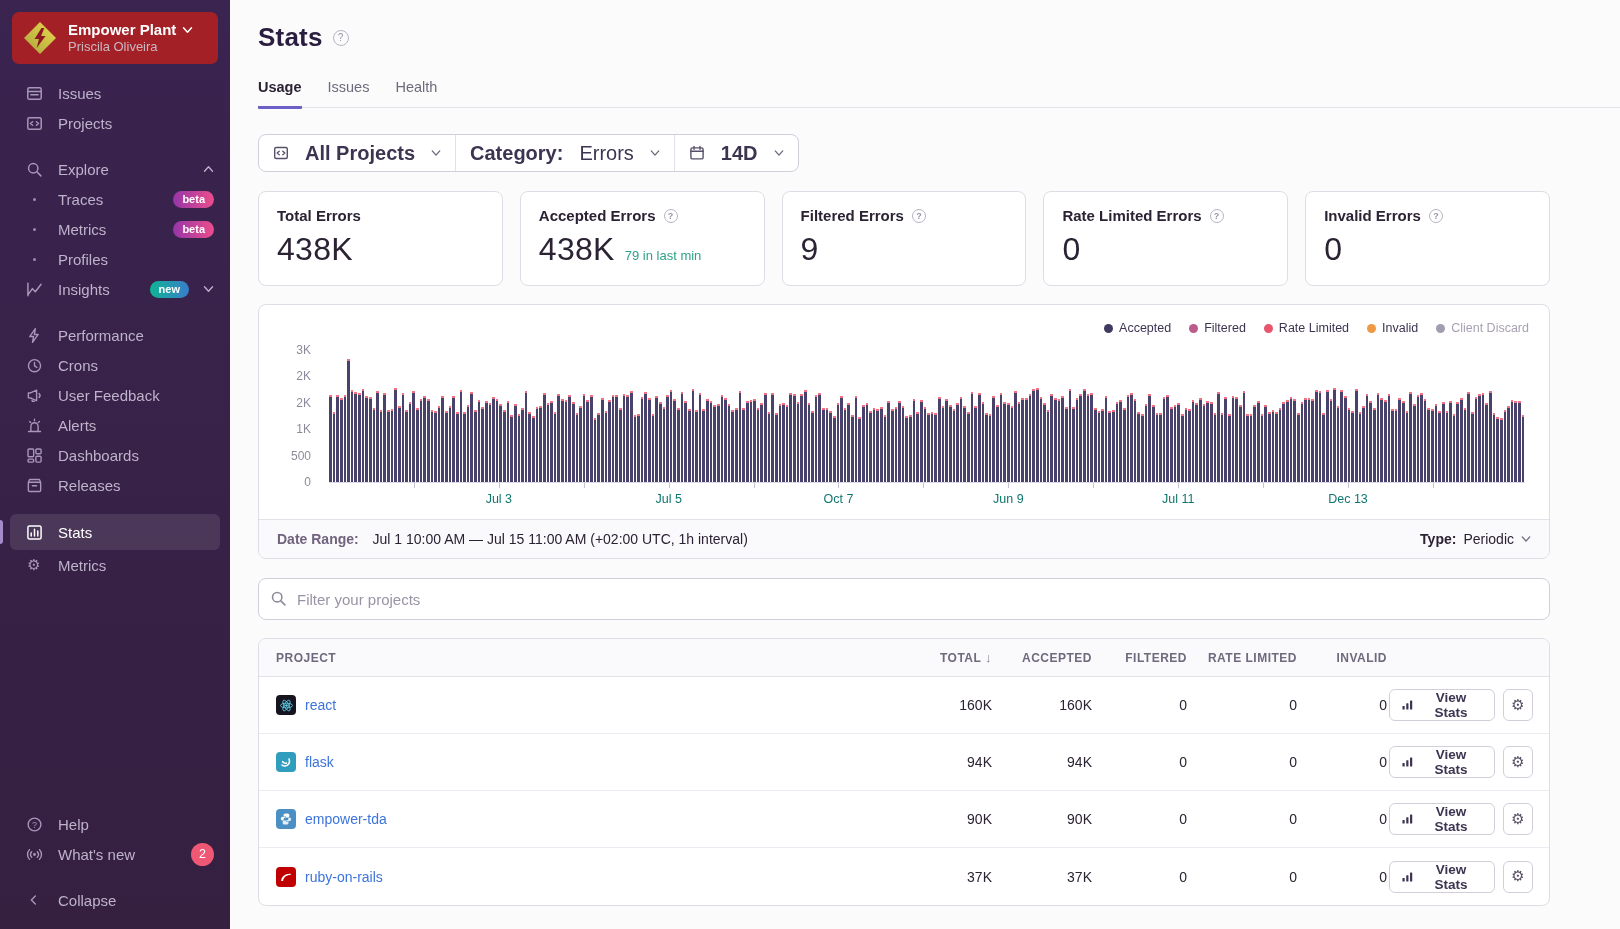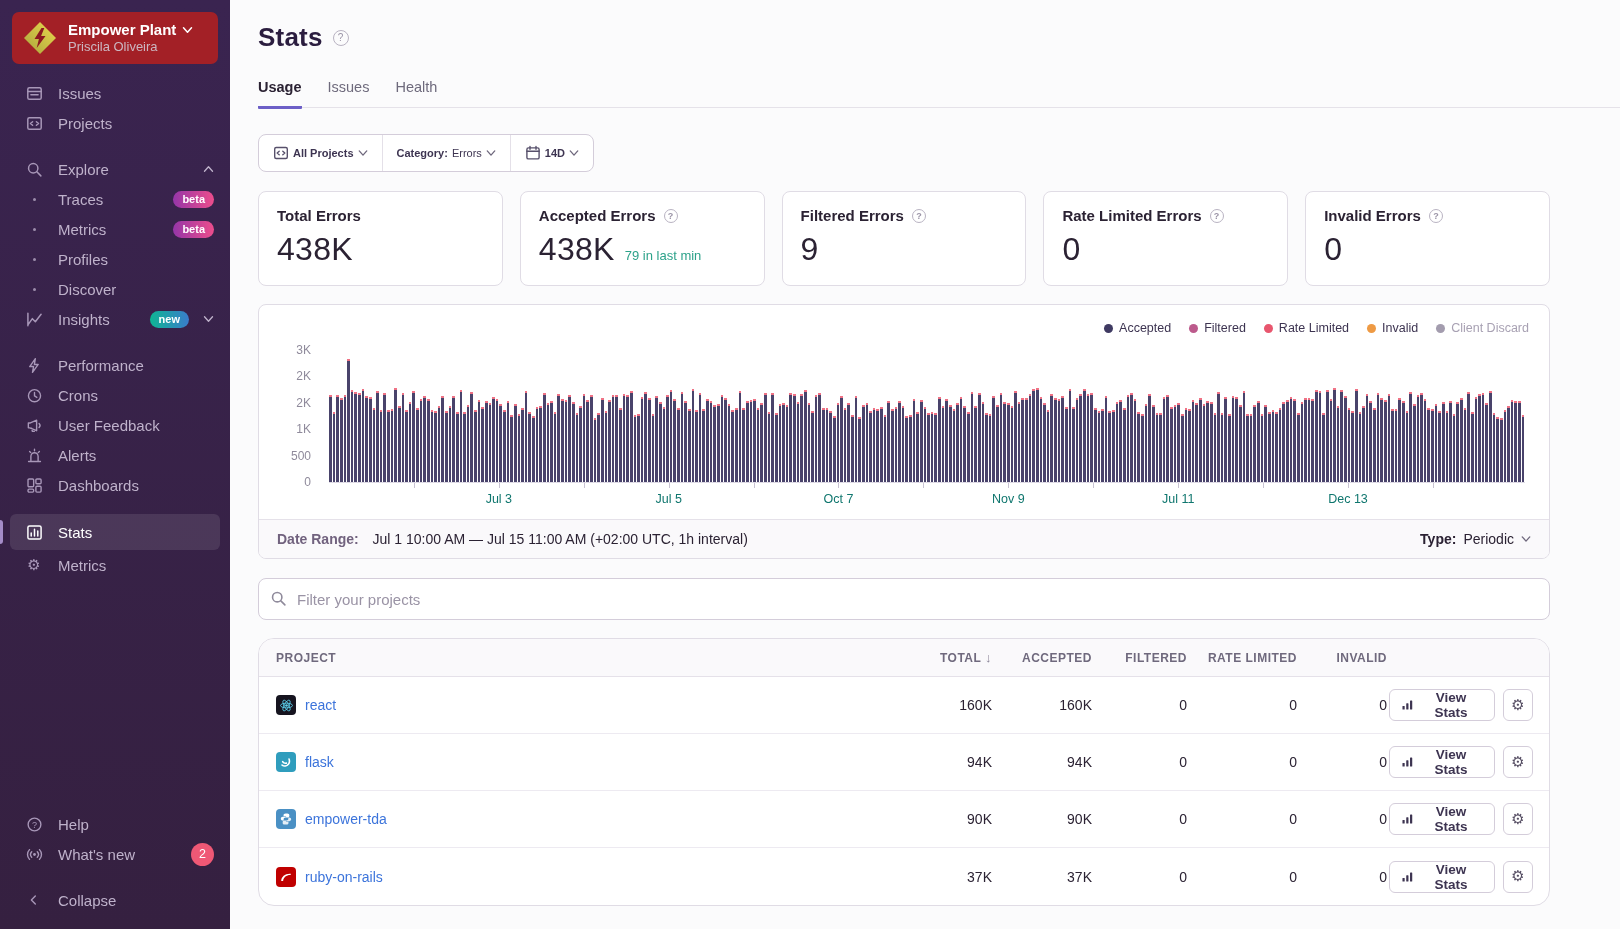--- a/index.html
+++ b/index.html
@@ -46,21 +46,21 @@
            display:inline-flex; align-items:center; justify-content:center; flex:0 0 auto; }
   .qhelp::before { content:"?"; }
   .qhelp.sm { width:14px; height:14px; font-size:9px; }
   .tabs { display:flex; gap:26px; margin-top:26px; border-bottom:1px solid #e5e2e9; width:1362px; }
   .tab { font-size:14.5px; color:#6e6a7c; padding-bottom:11px; cursor:pointer; }
   .tab.active { color:#2b2233; font-weight:bold; border-bottom:3px solid #6c5fc7; margin-bottom:-2px; border-radius:1px; }
 
   
   .filter-bar { margin-top:26px; display:inline-flex; align-items:stretch; background:#fff; border:1px solid #d4cdda;
                 border-radius:8px; height:38px; overflow:hidden; }
-  .filter-seg { display:flex; align-items:center; gap:4px; padding:0 14px; font-size:11px; color:#3d3451; cursor:pointer; }
+  .filter-seg { display:flex; align-items:center; gap:16px; padding:0 14px; font-size:20px; color:#3d3451; cursor:pointer; }
   .filter-seg + .filter-seg { border-left:1px solid #e4e0e8; }
   .filter-seg b { font-weight:bold; }
   .ficon { color:#57506b; display:flex; }
   .chev { color:#6f687d; display:flex; }
 
   
   .cards { display:flex; gap:17px; margin-top:19px; }
   .card { flex:1 1 0; background:#fff; border:1px solid #e0dce5; border-radius:8px; padding:15px 18px 17px; min-height:91px; }
   .card-title { display:flex; align-items:center; gap:8px; font-size:15px; font-weight:bold; color:#2b2233; }
   .card-value-row { display:flex; align-items:baseline; gap:10px; margin-top:7px; }
@@ -91,21 +91,21 @@
   .type-ctl b { font-weight:bold; }
 
   
   .search-box { margin-top:19px; position:relative; }
   .search-box input { width:100%; height:42px; border:1px solid #d4cdda; border-radius:8px; padding:0 14px 0 38px;
                       font-size:15px; color:#3d3451; font-family:inherit; background:#fff; outline:none; }
   .search-box input::placeholder { color:#9a93a5; }
   .search-icon { position:absolute; left:12px; top:12px; color:#8f8a9b; }
 
   
-  .table-panel { margin-top:18px; background:#fff; border:1px solid #e0dce5; border-radius:16px; overflow:hidden; }
+  .table-panel { margin-top:18px; background:#fff; border:1px solid #e0dce5; border-radius:8px; overflow:hidden; }
   .tgrid { display:grid; grid-template-columns:1fr 120px 100px 95px 110px 90px 160px; align-items:center; }
   .thead { background:#faf9fb; border-bottom:1px solid #e5e1e9; height:38px; font-size:12px; font-weight:bold;
            color:#6f697d; letter-spacing:.5px; }
   .th { text-align:right; padding-right:2px; }
   .th.first { text-align:left; padding-left:17px; }
   .th .sort { color:#8a8498; font-weight:normal; font-size:13px; }
   .trow { height:57px; border-bottom:1px solid #edeaf1; font-size:14px; color:#2b2233; }
   .trow:last-child { border-bottom:none; }
   .td { text-align:right; padding-right:2px; }
   .td.first { text-align:left; padding-left:17px; display:flex; align-items:center; gap:9px; }
@@ -189,24 +189,20 @@
       </div>
       <div class="nav-item sub">
         <span class="bullet"></span>
         <span class="nlabel">Metrics</span>
         <span class="badge-pill badge-beta">beta</span>
       </div>
       <div class="nav-item sub">
         <span class="bullet"></span>
         <span class="nlabel">Profiles</span>
       </div>
-      <div class="nav-item sub">
-        <span class="bullet"></span>
-        <span class="nlabel">Discover</span>
-      </div>
       <div class="nav-item">
         <span class="nicon">
             <svg width="17" height="17" viewBox="0 0 16 16" fill="none" stroke="currentColor" stroke-width="1.4" stroke-linecap="round" stroke-linejoin="round">
               <path d="M1.8 13.8V2M1.8 13 6 7.2l2.8 2.9 5.4-7"></path>
             </svg>
           </span>
         <span class="nlabel">Insights</span>
         <span class="trail">
           <span class="badge-pill badge-new">new</span>
           <svg width="11" height="8" viewBox="0 0 12 9">
@@ -252,20 +248,29 @@
       <div class="nav-item">
         <span class="nicon">
             <svg width="17" height="17" viewBox="0 0 16 16" fill="none" stroke="currentColor" stroke-width="1.3">
               <rect x="1.9" y="1.9" width="5.3" height="7.3" rx="1"></rect>
               <rect x="9.3" y="1.9" width="4.9" height="4.5" rx="1"></rect>
               <rect x="9.3" y="8.7" width="4.9" height="5.5" rx="1"></rect>
               <rect x="1.9" y="11.4" width="5.3" height="2.8" rx="1"></rect>
             </svg>
           </span>
         <span class="nlabel">Dashboards</span>
+      </div>
+      <div class="nav-item">
+        <span class="nicon">
+            <svg width="17" height="17" viewBox="0 0 16 16" fill="none" stroke="currentColor" stroke-width="1.3" stroke-linecap="round" stroke-linejoin="round">
+              <rect x="2.2" y="5" width="11.6" height="8.6" rx="1.2"></rect>
+              <path d="M2.2 5l1.2-2.6h9.2L13.8 5M6 8.2h4"></path>
+            </svg>
+          </span>
+        <span class="nlabel">Releases</span>
       </div>
 
       <div class="gap14"></div>
       <div class="nav-item active">
         <span class="nicon">
             <svg width="17" height="17" viewBox="0 0 16 16" fill="none" stroke="currentColor" stroke-width="1.4" stroke-linecap="round">
               <rect x="1.8" y="1.8" width="12.4" height="12.4" rx="1.6"></rect>
               <path d="M4.9 11.2V8.4M8 11.2V4.9M11.1 11.2V6.6"></path>
             </svg>
           </span>
@@ -790,21 +795,21 @@
                 <i style="left: 49.7%;"></i>
                 <i style="left: 56.8%;"></i>
                 <i style="left: 63.9%;"></i>
                 <i style="left: 71%;"></i>
                 <i style="left: 78.1%;"></i>
                 <i style="left: 85.2%;"></i>
                 <i style="left: 92.3%;"></i>
                 <span style="left: 14.2%;">Jul 3</span>
                 <span style="left: 28.4%;">Jul 5</span>
                 <span style="left: 42.6%;">Oct 7</span>
-                <span style="left: 56.8%;">Nov 9</span>
+                <span style="left: 56.8%;">Jun 9</span>
                 <span style="left: 71%;">Jul 11</span>
                 <span style="left: 85.2%;">Dec 13</span>
               </div>
           </div>
         </div>
         <div class="chart-footer">
           <div>
             <span class="dr-label">Date Range:</span>
             <span class="dr-value">Jul 1 10:00 AM — Jul 15 11:00 AM (+02:00 UTC, 1h interval)</span>
           </div>

